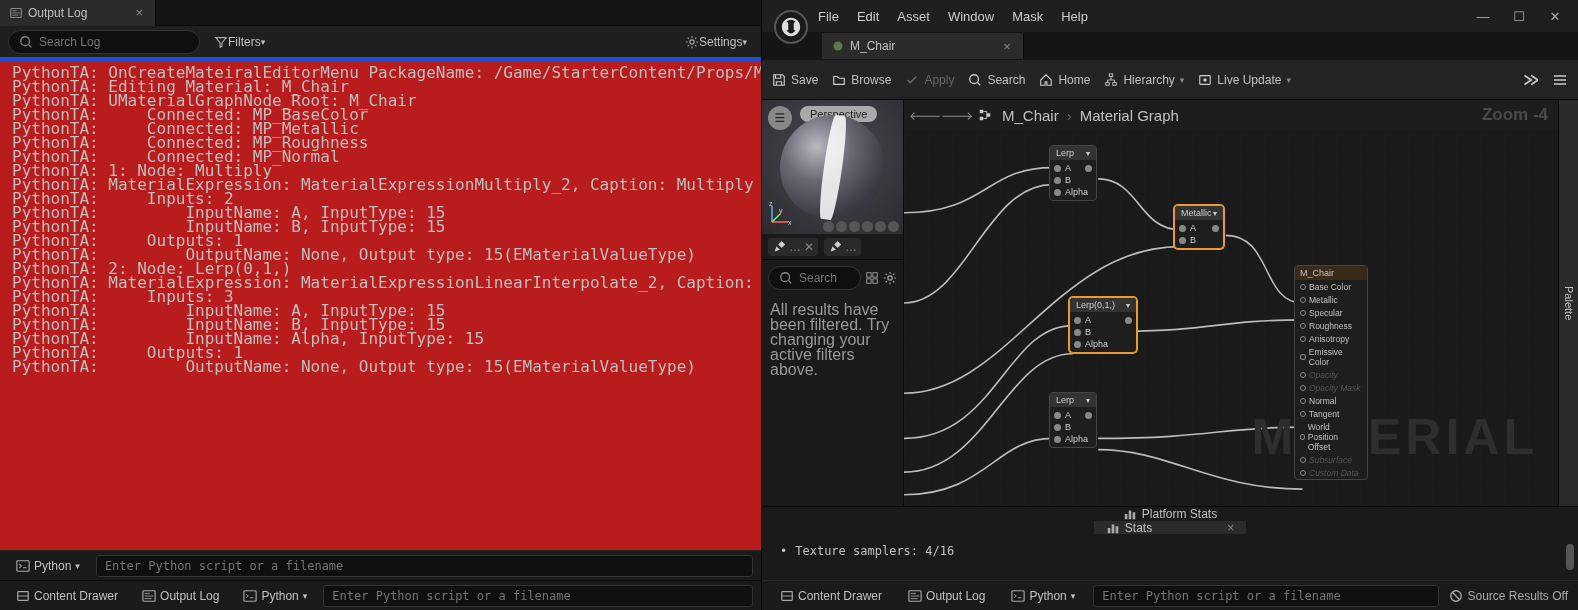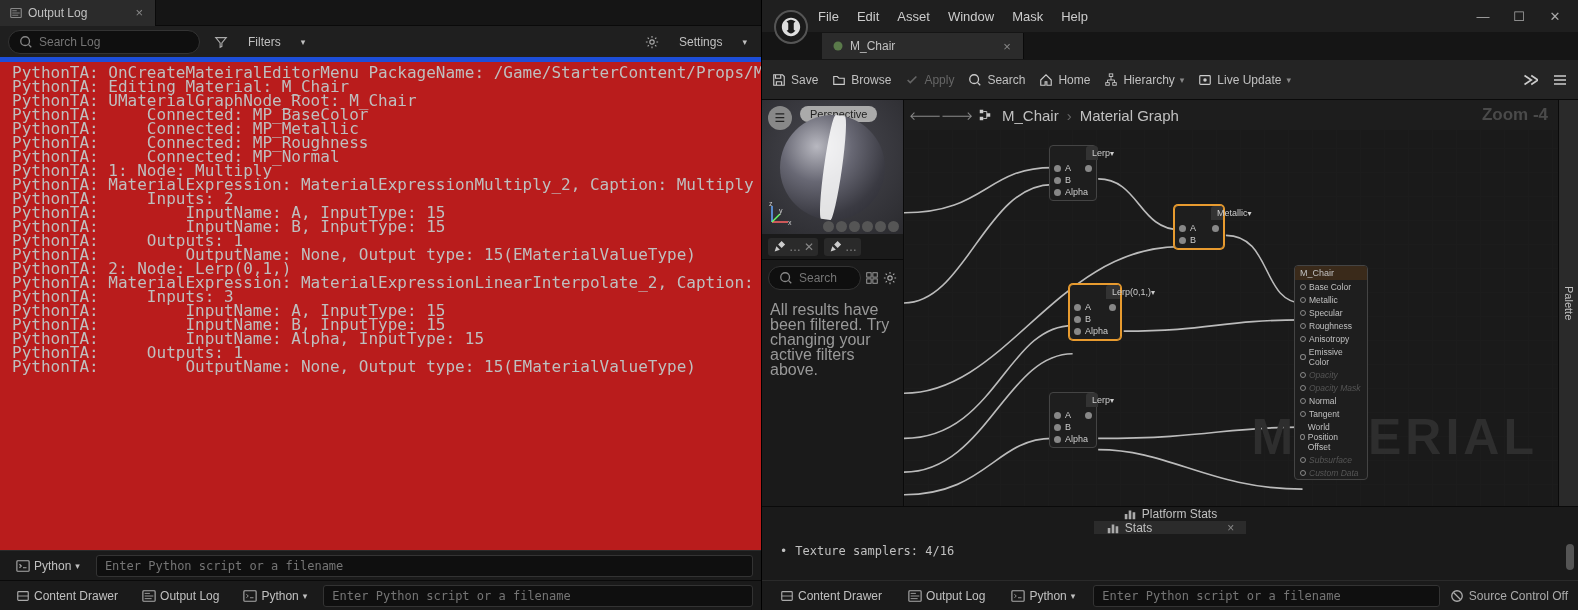--- a/index.html
+++ b/index.html
@@ -20,21 +20,21 @@
 .tab-bar { display: flex; align-items: center; height: 26px; background: #151515; border-bottom: 1px solid #0a0a0a; }
 .tab { display: flex; align-items: center; gap: 6px; padding: 0 10px; height: 26px; background: #242424; border-right: 1px solid #0a0a0a; font-size: 12px; }
 .tab.active { background: #2b2b2b; }
 .tab .close { color: #888; font-size: 13px; padding: 0 2px; cursor: pointer; }
 .tab-icon { width: 12px; height: 12px; }
 
 
 .toolrow { display: flex; align-items: center; gap: 8px; padding: 6px 8px; background: #1f1f1f; border-bottom: 5px solid #1d4ed8; height: 36px; }
 .search-box { display: flex; align-items: center; gap: 6px; background: #0f0f0f; border: 1px solid #333; border-radius: 14px; padding: 3px 10px; height: 24px; }
 .search-box input { background: transparent; border: none; color: #888; outline: none; width: 150px; font-size: 12px; }
-.dropdown-btn { display: flex; align-items: center; gap: 20px; padding: 2px 6px; color: #c0c0c0; cursor: pointer; font-size: 12px; }
+.dropdown-btn { display: flex; align-items: center; gap: 0; padding: 2px 6px; color: #c0c0c0; cursor: pointer; font-size: 12px; }
 .spacer { flex: 1; }
 
 
 .log-body { flex: 1; overflow: auto; padding: 4px 12px; font-family: Consolas, monospace; font-size: 16px; line-height: 14px; color: #bfbfbf; white-space: pre; background: #b91c1c; }
 
 
 .bottom-bar { display: flex; align-items: center; gap: 8px; padding: 4px 8px; height: 30px; background: #1a1a1a; border-top: 1px solid #2a2a2a; }
 .bottom-bar input { flex: 1; background: #0f0f0f; border: 1px solid #333; color: #666; padding: 4px 8px; font-family: Consolas, monospace; font-size: 12px; border-radius: 3px; height: 22px; }
 .chip { display: flex; align-items: center; gap: 4px; padding: 3px 8px; cursor: pointer; font-size: 12px; color: #c0c0c0; }
 
@@ -81,21 +81,21 @@
 .zoom-label { margin-left: auto; color: #4a4a4a; font-size: 17px; font-weight: 600; }
 .watermark { position: absolute; right: 20px; bottom: 40px; font-size: 50px; font-weight: 800; color: #2e2e2e; letter-spacing: 4px; pointer-events: none; }
 .grid-bg { position: absolute; inset: 0;
   background-image: linear-gradient(#222 1px, transparent 1px), linear-gradient(90deg, #222 1px, transparent 1px);
   background-size: 24px 24px; opacity: 0.35; }
 
 svg.wires { position: absolute; inset: 0; width: 100%; height: 100%; pointer-events: none; }
 
 .node { position: absolute; background: #1e1e1e; border: 1px solid #444; border-radius: 4px; font-size: 9px; color: #ccc; }
 .node.selected { border: 1px solid #e89b2f; box-shadow: 0 0 0 1px #e89b2f; }
-.node-header { padding: 2px 6px; background: #333; border-radius: 3px 3px 0 0; display: flex; align-items: center; justify-content: space-between; margin-left: 36px; }
+.node-header { padding: 2px 6px; background: #333; border-radius: 3px 3px 0 0; display: flex; align-items: center; justify-content: space-between; }
 .node-header .caret { font-size: 8px; }
 .node-body { padding: 2px 4px; }
 .node-row { display: flex; align-items: center; gap: 4px; padding: 1px 0; }
 .pin { width: 7px; height: 7px; border-radius: 50%; background: #888; }
 .pin.out { margin-left: auto; }
 .result-node { position: absolute; background: #1e1e1e; border: 1px solid #444; border-radius: 4px; width: 74px; font-size: 8.5px; }
 .result-node .hdr { padding: 2px 5px; background: #3a2a1a; font-size: 9px; border-radius: 3px 3px 0 0; }
 .result-node .row { padding: 1.5px 5px; display: flex; align-items: center; gap: 3px; }
 .result-node .row.dim { color: #555; font-style: italic; }
 .rpin { width: 6px; height: 6px; border-radius: 50%; border: 1px solid #888; }
@@ -435,21 +435,21 @@
               <span>A</span>
               <span class="pin out"></span>
             </div>
           <div class="node-row">
               <span class="pin"></span>
               <span>B</span>
             </div>
         </div>
       </div>
 
-      <div class="node selected" style="left:165px;top:184px;width:52px">
+      <div class="node selected" style="left:165px;top:197px;width:68px">
         <div class="node-header">
             <span>Lerp(0,1,)</span>
             <span class="caret">▾</span>
           </div>
         <div class="node-body">
           <div class="node-row">
               <span class="pin"></span>
               <span>A</span>
               <span class="pin out"></span>
             </div>
@@ -600,16 +600,16 @@
         </svg>
       <span>Python</span>
       <span style="font-size:9px">▾</span>
     </div>
     <input placeholder="Enter Python script or a filename" style="">
     <div class="src-ctrl">
       <svg class="icon-svg" viewBox="0 0 16 16">
           <circle cx="8" cy="8" r="6" fill="none" stroke="#aaa" stroke-width="1.5"></circle>
           <path d="M4 4l8 8" stroke="#aaa" stroke-width="1.5"></path>
         </svg>
-      <span>Source Control Off</span>
+      <span>Source Results Off</span>
     </div>
   </div>
 </div>
 
 </body></html>

